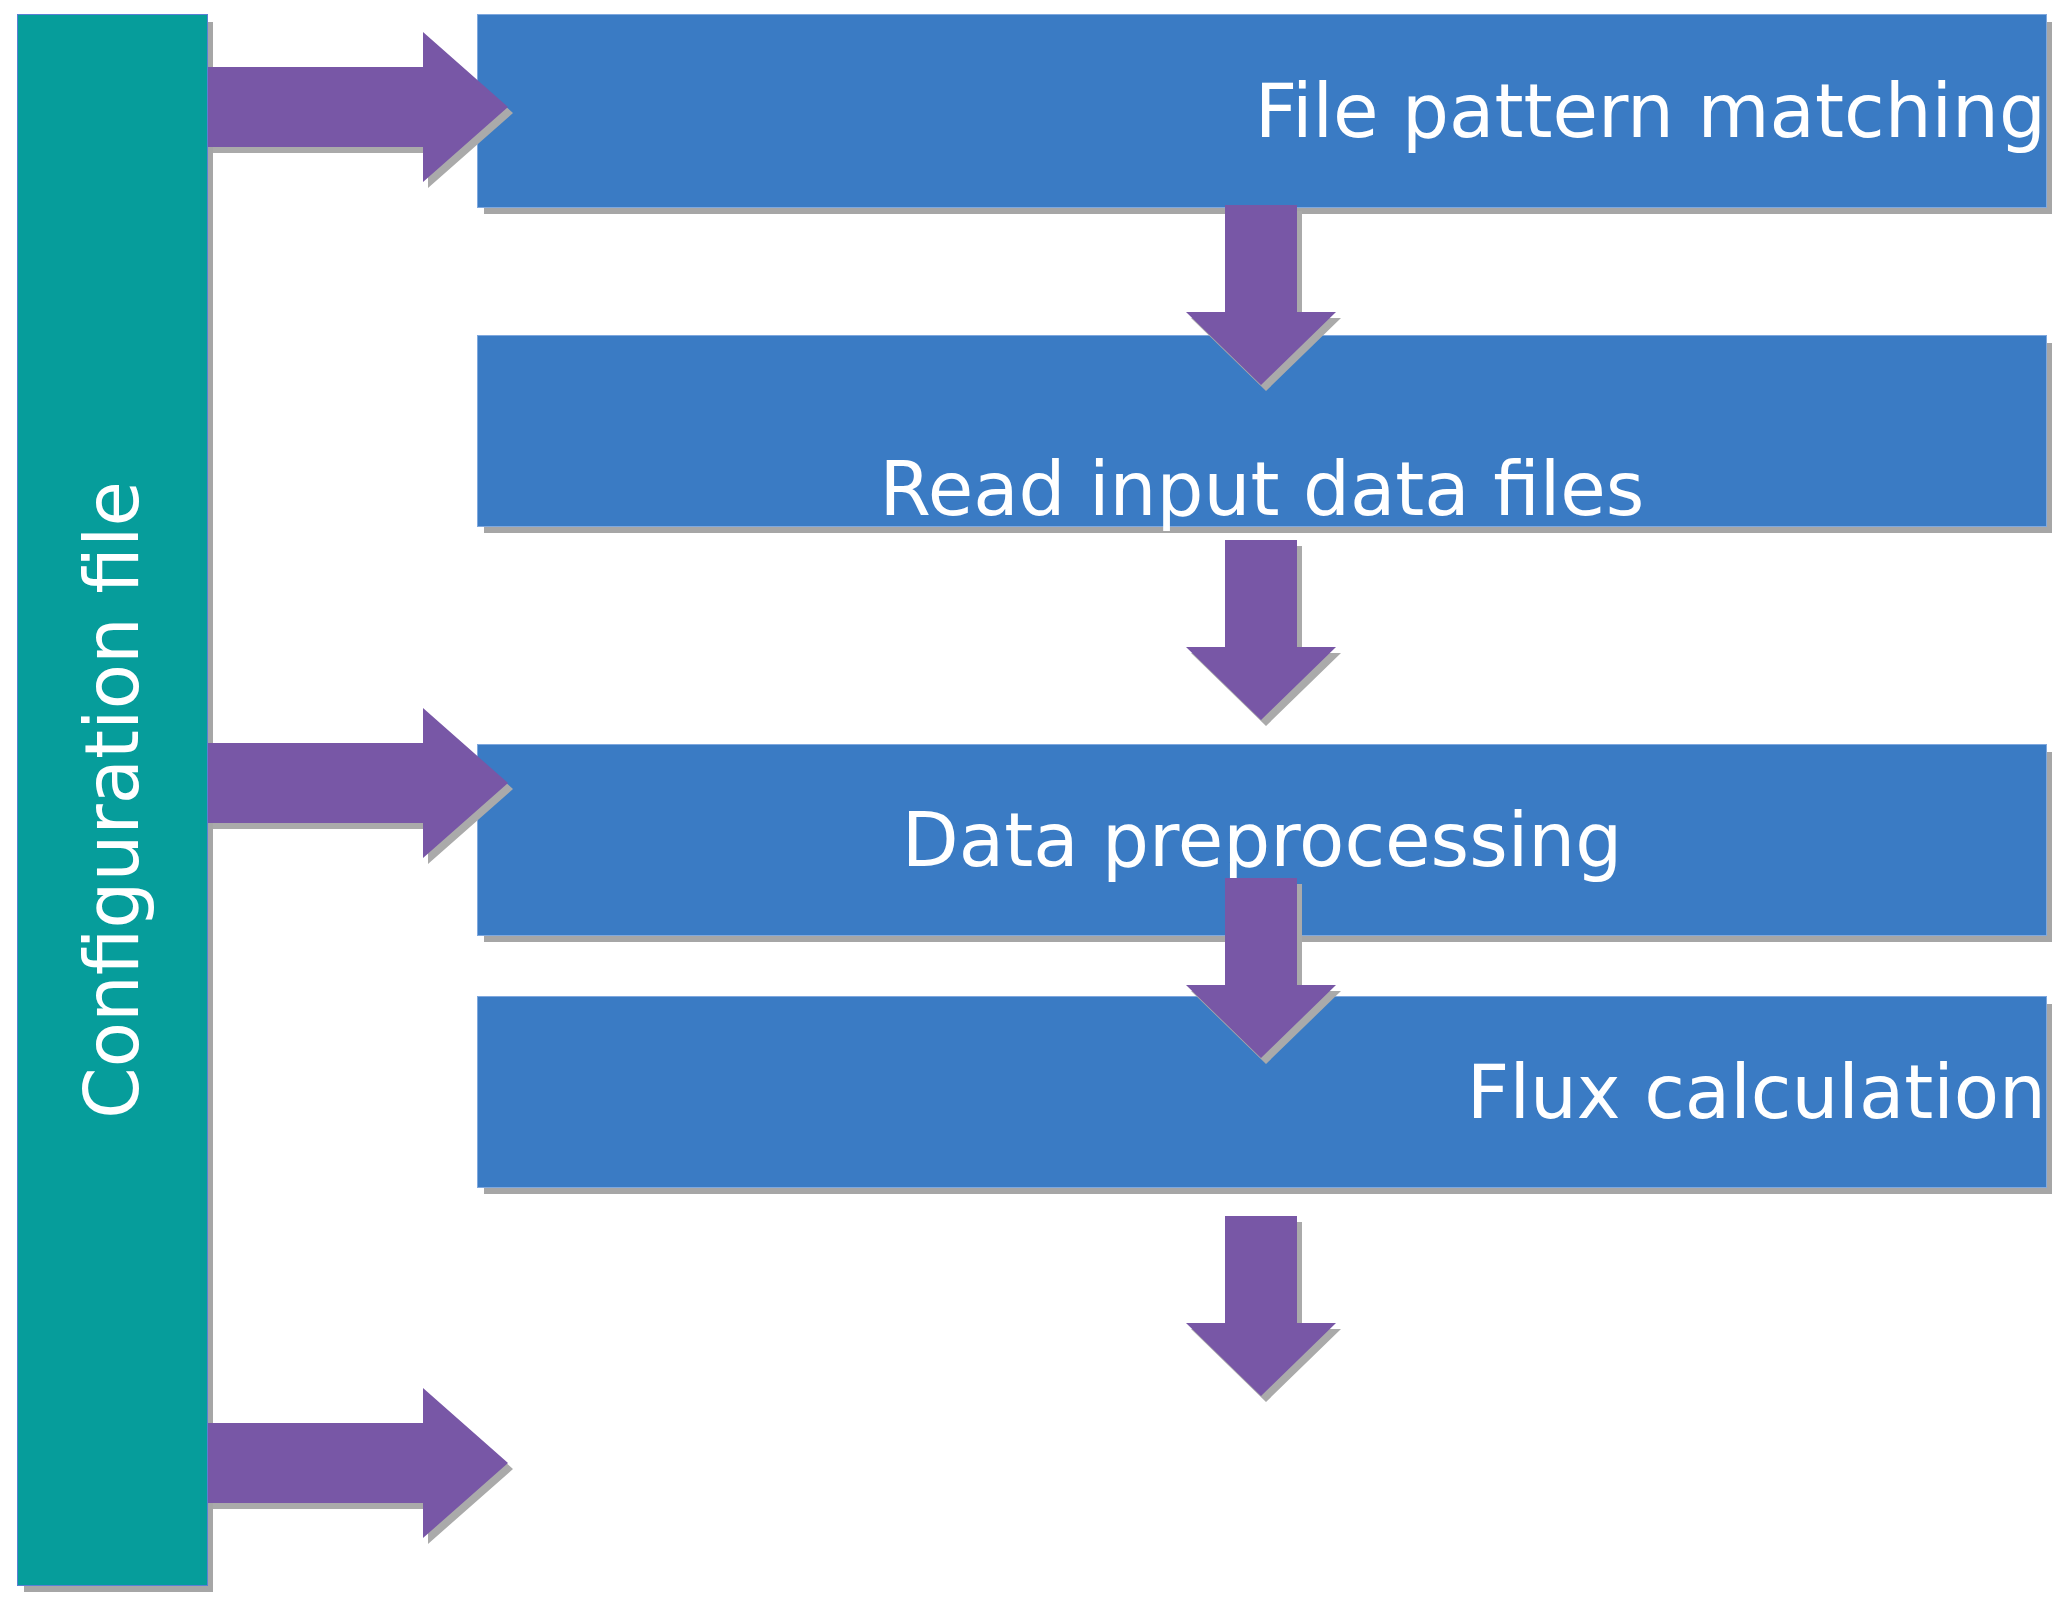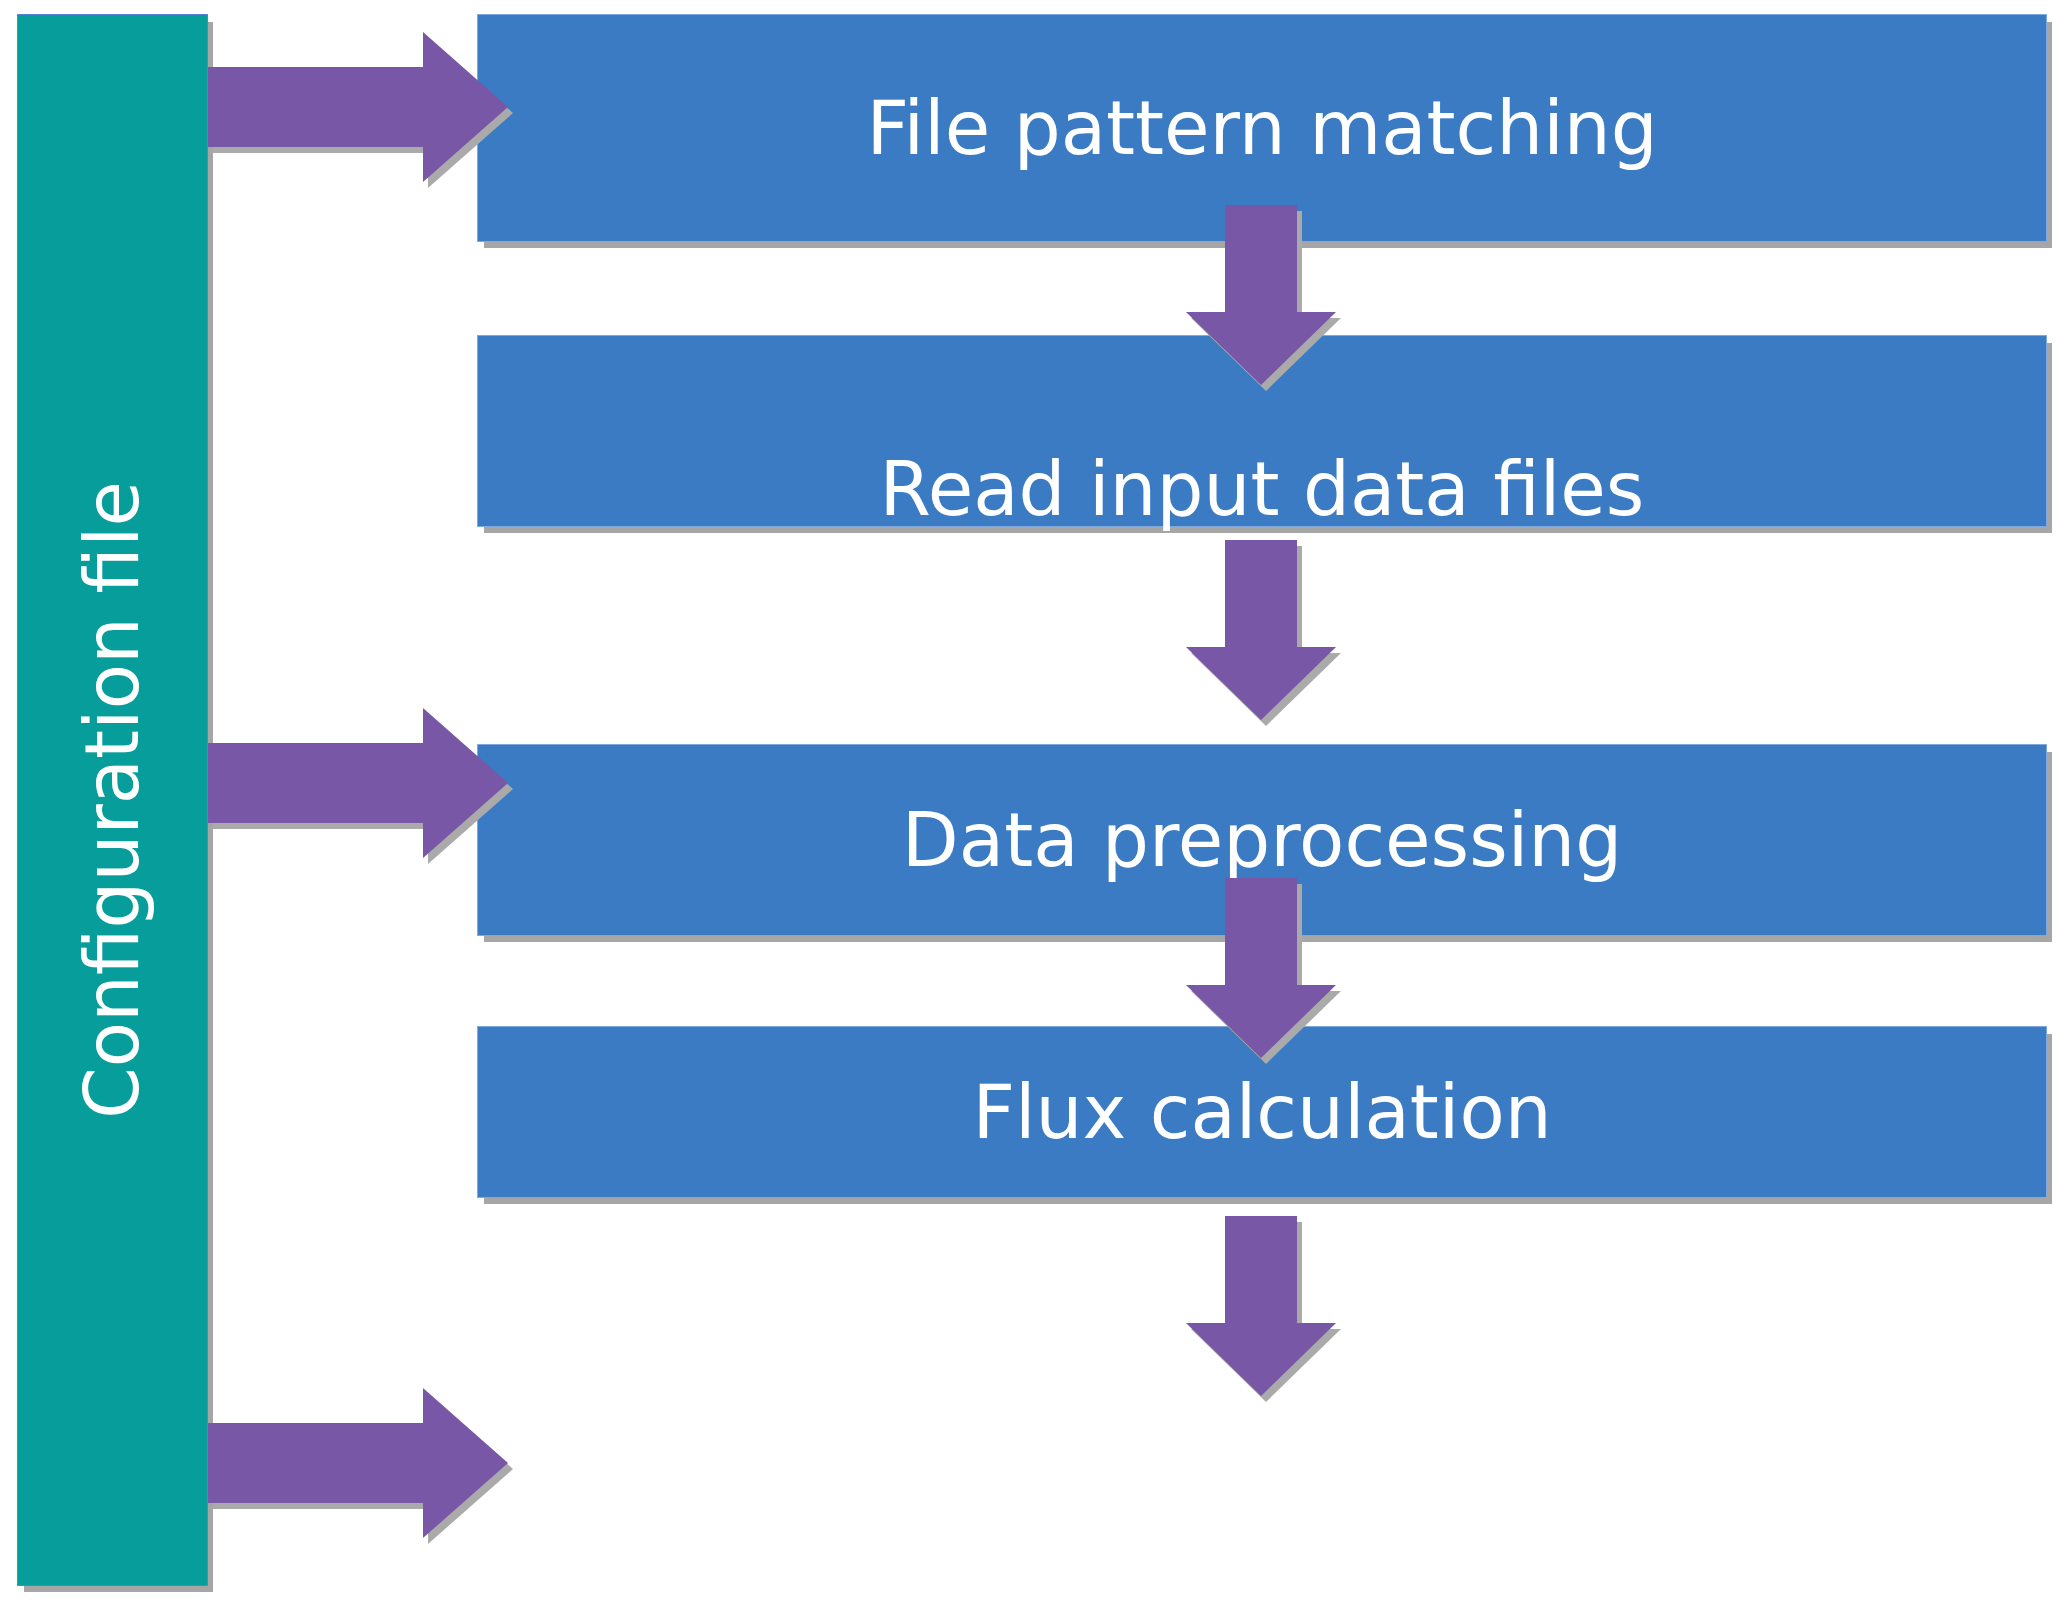--- a/index.html
+++ b/index.html
@@ -55,24 +55,24 @@
     align-items: center;
     justify-content: center;
   }
   .step-box-label {
     color: #ffffff;
     font-size: 74px;
     line-height: 1;
     white-space: nowrap;
   }
 
-  .step-1 { top: 14px;   height: 228px; }
+  .step-1 { top: 14px;   height: 194px; justify-content: flex-end; }
   .step-2 { top: 335px;  height: 192px; align-items: flex-end; }
   .step-3 { top: 716px;  height: 192px; margin-top: 28px; }
-  .step-4 { top: 1026px; height: 172px; }
+  .step-4 { top: 996px; height: 192px; justify-content: flex-end; }
   .step-5 { top: 1365px; height: 192px; }
 
   
   .arrow {
     position: absolute;
   }
   .arrow svg { display: block; overflow: visible; }
 
   
   .arrow-h { left: 208px; width: 300px; height: 150px; }

